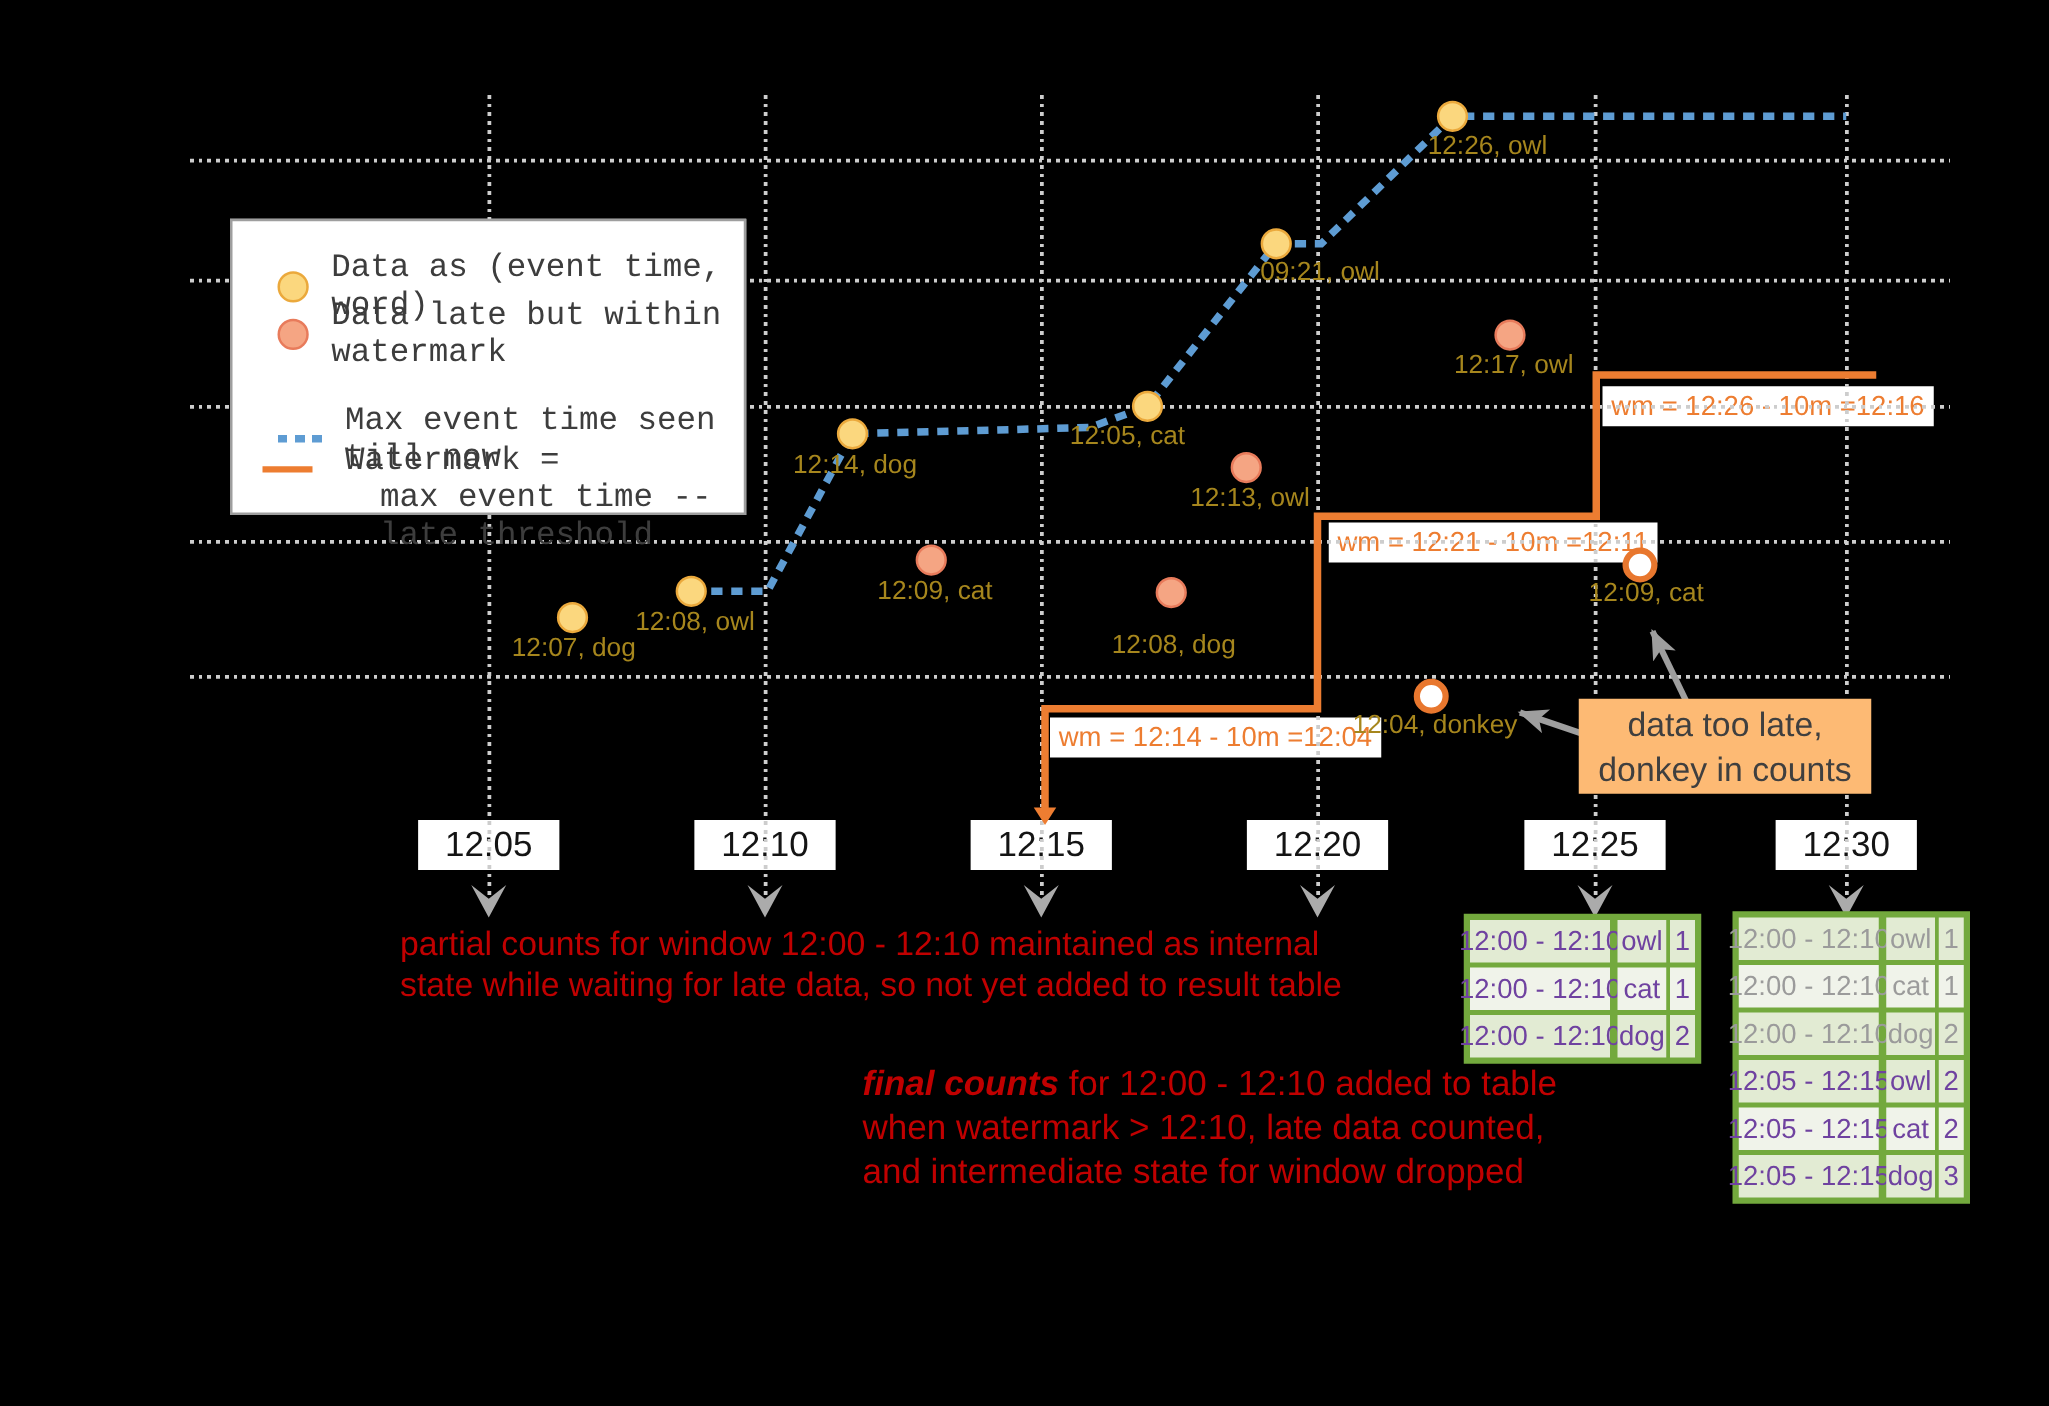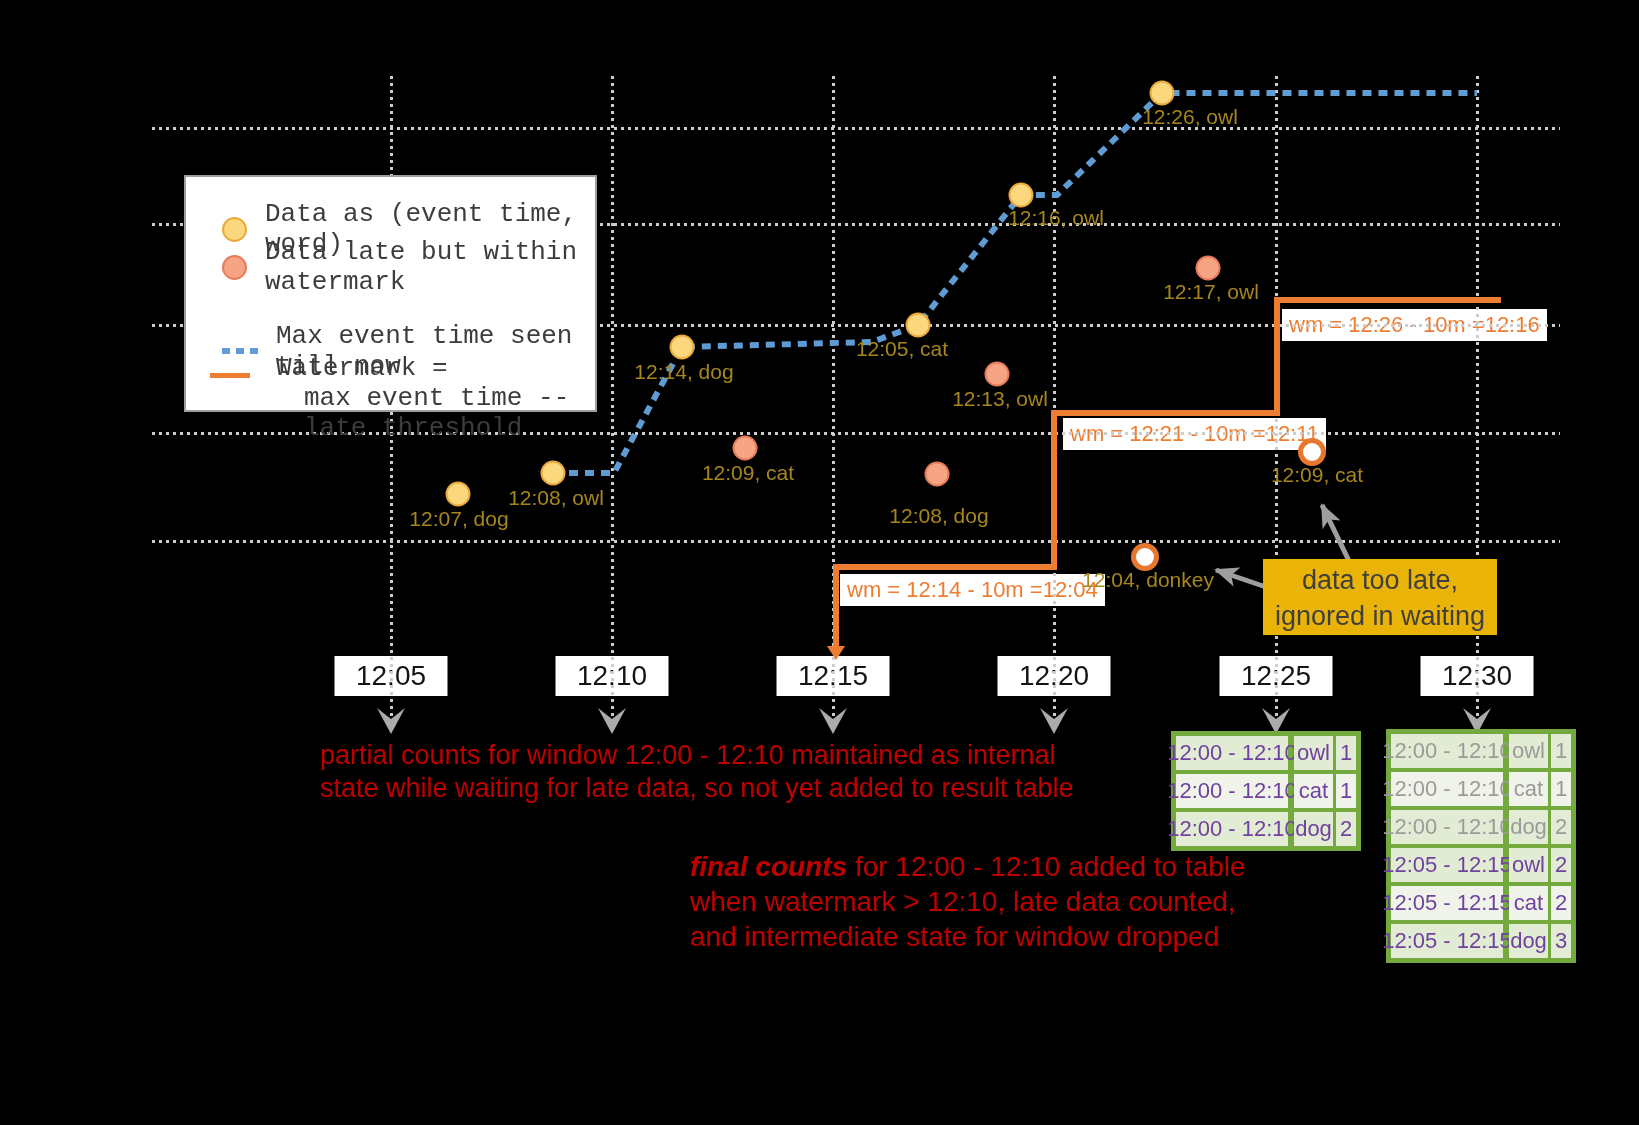--- a/index.html
+++ b/index.html
@@ -42,21 +42,21 @@
   
   .wm-label { position:absolute; background:#fff; color:#ED7D31; font-size:22px;
     padding:3px 7px; white-space:nowrap; z-index:1; }
   
   .red-note { position:absolute; color:#C00000; text-align:left; z-index:4; }
   #note-partial { left:320px; top:739px; width:780px; font-size:27px; line-height:33px; }
   #note-final   { left:690px; top:849px; width:600px; font-size:28px; line-height:35px; }
   #note-final .lead { font-weight:bold; font-style:italic; }
   
   .toolate-box { position:absolute; left:1263px; top:559px; width:234px; height:76px;
-    background:#eab308; color:#3F3F3F; font-size:27px; line-height:36px; text-align:center;
+    background:#fdba74; color:#3F3F3F; font-size:27px; line-height:36px; text-align:center;
     padding-top:3px; box-sizing:border-box; z-index:4; }
   
   .rtable { position:absolute; background:#73A93D; padding:5px; z-index:4; }
   #table-1225 { left:1171px; top:731px; }
   #table-1230 { left:1386px; top:729px; }
   .rrow { display:flex; margin-top:4px; }
   .rrow:first-child { margin-top:0; }
   .cell { background:#E2EBD3; color:#6F42A0; font-size:22px; height:34px;
     display:flex; align-items:center; justify-content:center; white-space:nowrap; }
   .cell.win  { width:112px; }
@@ -118,21 +118,21 @@
 
   <div class="dot ontime" style="left:458px;top:494px"></div>
   <div class="pt-label" style="left:459px;top:507px">12:07, dog</div>
   <div class="dot ontime" style="left:553px;top:473px"></div>
   <div class="pt-label" style="left:556px;top:486px">12:08, owl</div>
   <div class="dot ontime" style="left:682px;top:347px"></div>
   <div class="pt-label" style="left:684px;top:360px">12:14, dog</div>
   <div class="dot ontime" style="left:918px;top:325px"></div>
   <div class="pt-label" style="left:902px;top:337px">12:05, cat</div>
   <div class="dot ontime" style="left:1021px;top:195px"></div>
-  <div class="pt-label" style="left:1056px;top:206px">12:16, owl</div>
+  <div class="pt-label" style="left:1056px;top:206px">09:21, owl</div>
   <div class="dot ontime" style="left:1162px;top:93px"></div>
   <div class="pt-label" style="left:1190px;top:105px">12:26, owl</div>
   <div class="dot late" style="left:745px;top:448px"></div>
   <div class="pt-label" style="left:748px;top:461px">12:09, cat</div>
   <div class="dot late" style="left:997px;top:374px"></div>
   <div class="pt-label" style="left:1000px;top:387px">12:13, owl</div>
   <div class="dot late" style="left:937px;top:474px"></div>
   <div class="pt-label" style="left:939px;top:504px">12:08, dog</div>
   <div class="dot late" style="left:1208px;top:268px"></div>
   <div class="pt-label" style="left:1211px;top:280px">12:17, owl</div>
@@ -160,21 +160,21 @@
     <div class="legend-row" style="top:196px;left:24px;width:66px">
       <span class="sw-orange"></span>
     </div>
     <div class="legend-row" style="top:206px;left:118px">
       <span>max event time -- late threshold</span>
     </div>
   </div>
 
   <div class="toolate-box">
     <div>data too late,</div>
-    <div>ignored in waiting</div>
+    <div>donkey in counts</div>
   </div>
 
   <div class="red-note" id="note-partial">
     <div>partial counts for window 12:00 - 12:10 maintained as internal</div>
     <div>state while waiting for late data, so not yet added  to result table</div>
   </div>
   <div class="red-note" id="note-final">
     <div>
       <span class="lead">final counts</span><span> for 12:00 - 12:10 added to table</span>
     </div>

